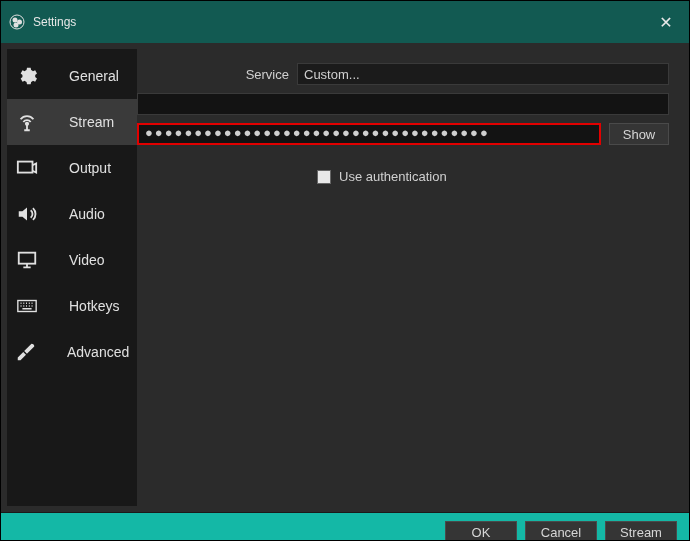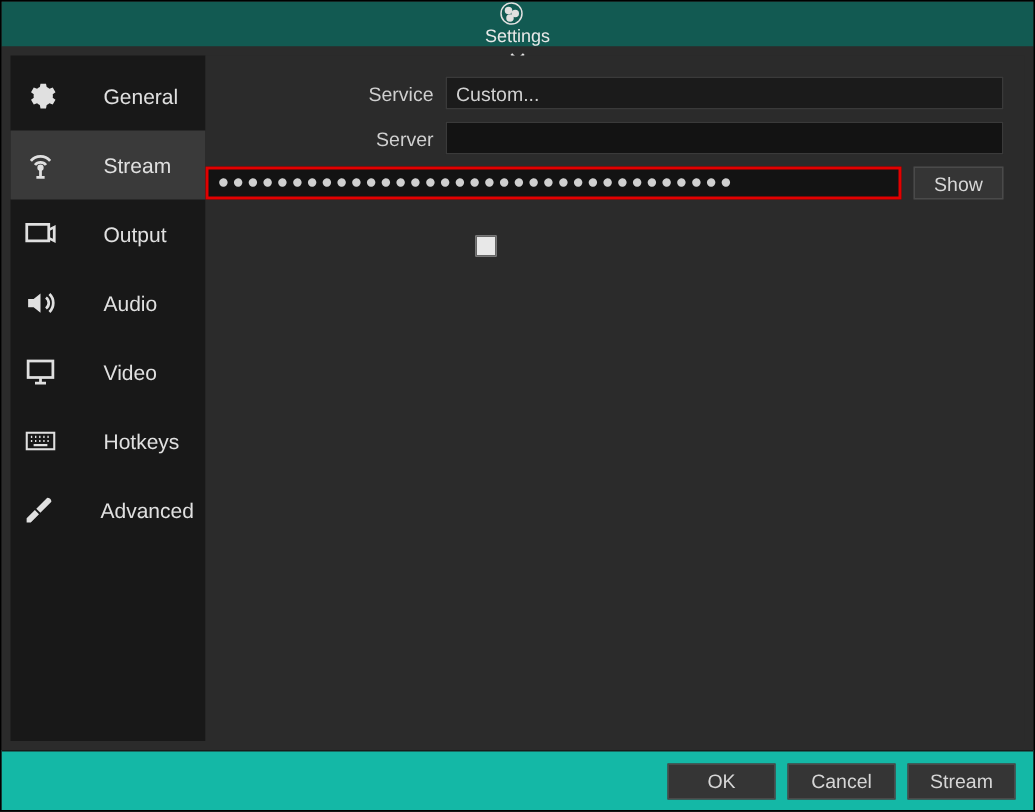--- a/index.html
+++ b/index.html
@@ -6,27 +6,26 @@
   body {
     width: 690px; height: 541px;
     background: #2b2b2b;
     font-family: "Segoe UI", Arial, sans-serif;
     font-size: 13px;
     color: #d6d6d6;
     overflow: hidden;
     border: 1px solid #000;
   }
   .titlebar {
-    height: 30px;
+    height: 42px;
     background: #125a52;
     display: flex;
     align-items: center;
     padding: 0 8px;
     color: #e8e8e8;
-    flex-direction: column;
   }
   .titlebar .app-icon { width: 16px; height: 16px; margin-right: 8px; }
   .titlebar .title { flex: 1; font-size: 12px; }
   .titlebar .close { width: 30px; text-align: center; font-size: 16px; cursor: default; }
   .content {
     display: flex;
     height: calc(100% - 30px - 40px);
     background: #2b2b2b;
     padding: 6px;
   }
@@ -222,35 +221,35 @@
       <div class="form-label">Service</div>
       <div class="field-wrap">
         <div class="dropdown">
           <span>Custom...</span>
 
         </div>
       </div>
     </div>
 
     <div class="form-row">
-      <div class="form-label">Server</div>
       <div class="field-wrap">
         <input class="text-input" value="" style="">
       </div>
     </div>
 
     <div class="form-row">
       <div class="field-wrap">
         <div class="text-input highlight-red pwd">●●●●●●●●●●●●●●●●●●●●●●●●●●●●●●●●●●●</div>
         <div class="btn-small">Show</div>
       </div>
     </div>
 
     <div class="checkbox-row">
       <span class="checkbox-box"></span>
+      <span>Use authentication</span>
     </div>
 
   </div>
 </div>
 
 <div class="footer">
   <div class="btn">OK</div>
   <div class="btn">Cancel</div>
   <div class="btn">Stream</div>
 </div>

